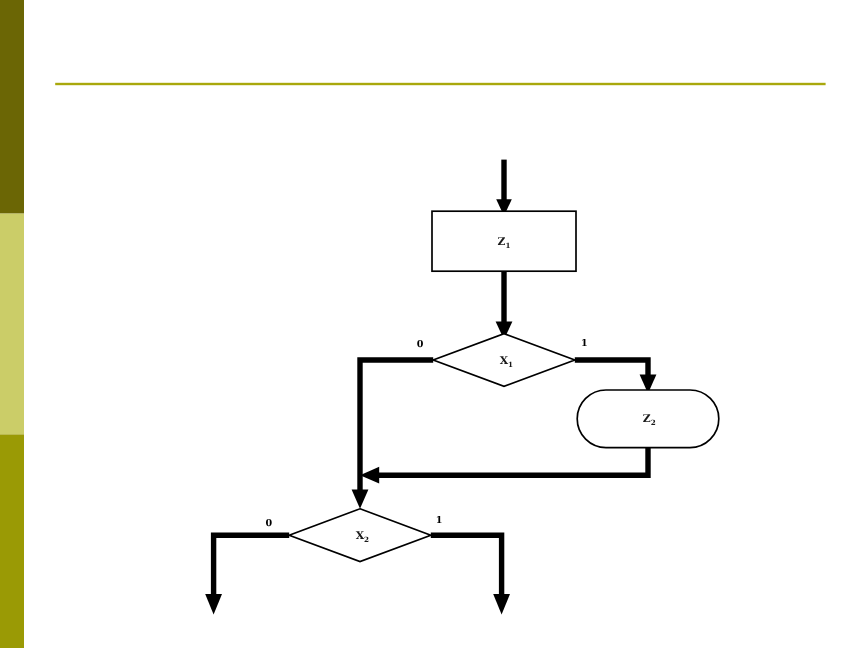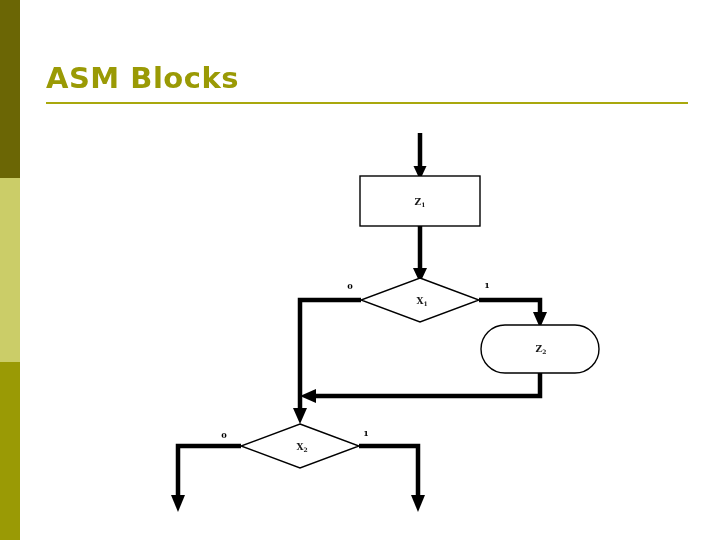--- a/index.html
+++ b/index.html
@@ -103,21 +103,20 @@
 
 <div class="slide" style="background: rgb(255, 255, 255);">
 
   <div class="sidebar">
     <div class="band band-top" style="background: rgb(107, 102, 5);"></div>
     <div class="band band-mid" style="background: rgb(203, 205, 104);"></div>
     <div class="band band-bottom" style="background: rgb(154, 154, 5);"></div>
   </div>
 
   <div class="title-wrap">
-    <div class="page-title" style="color: rgb(154, 154, 5);">ASM Blocks</div>
     <div class="title-rule" style="background: rgb(169, 168, 13);"></div>
   </div>
 
   <div class="diagram">
     <svg width="720" height="540" viewBox="0 0 720 540">
 
       <g>
         <path class="flow-line" d="M 420 133 L 420 170"></path>
         <path d="M 420 180 L 413.5 166 L 426.5 166 Z" fill="#000000"></path>
       </g>

